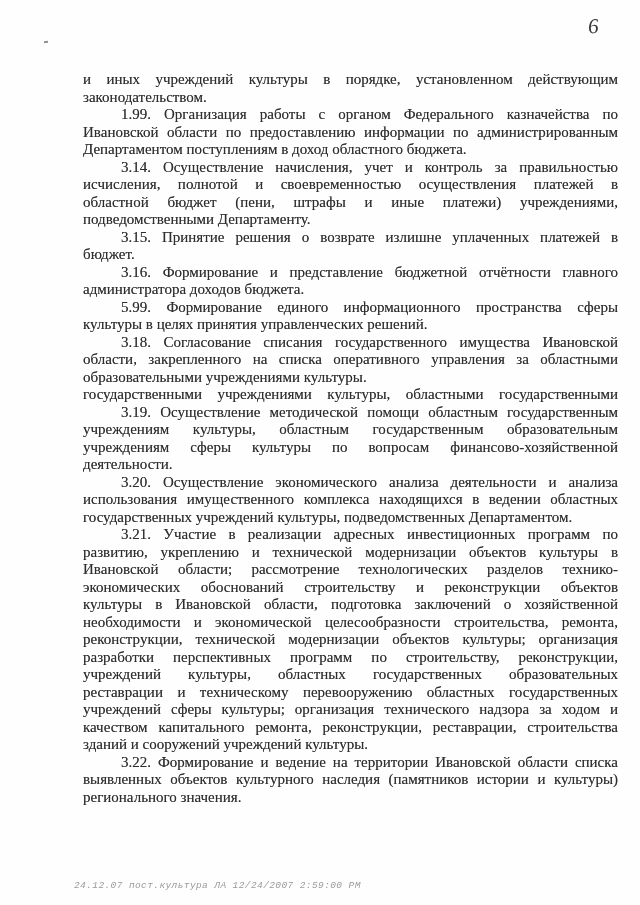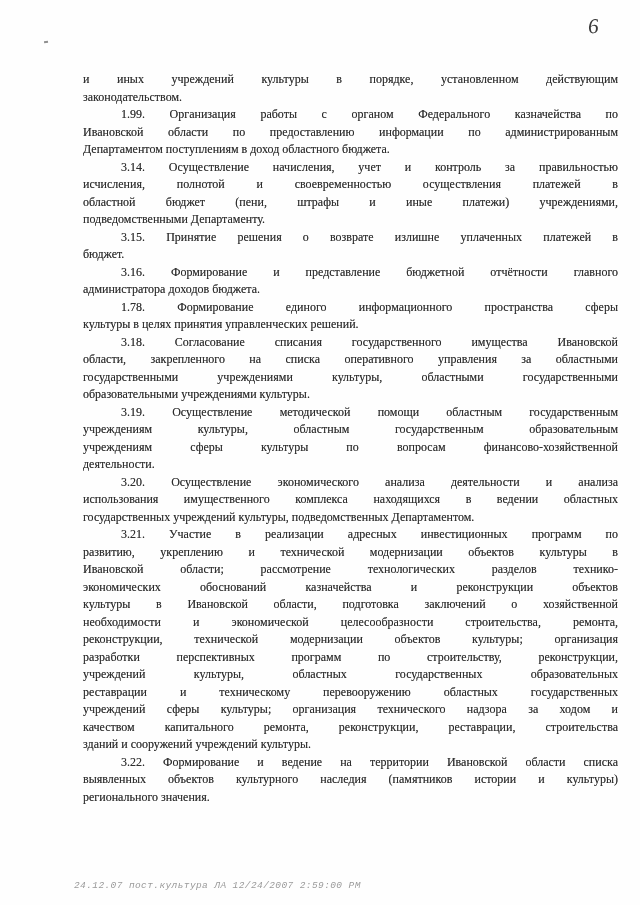--- a/index.html
+++ b/index.html
@@ -32,21 +32,21 @@
     width: 4px;
     height: 1.6px;
     background: #8f8f8f;
     transform: rotate(-8deg);
   }
   .text-block {
     position: absolute;
     left: 83px;
     top: 71px;
     width: 535px;
-    font-size: 12px;
+    font-size: 15px;
     line-height: 17.5px;
     color: #2e2e2e;
     text-shadow: 0 0 0.45px rgba(40,40,40,0.55);
   }
   .paragraph {
     margin: 0;
   }
   .line {
     text-align: justify;
     text-align-last: justify;
@@ -96,45 +96,45 @@
       </div>
       <div class="paragraph">
         <div class="line indent">3.15. Принятие решения о возврате излишне уплаченных платежей в</div>
         <div class="line last">бюджет.</div>
       </div>
       <div class="paragraph">
         <div class="line indent">3.16. Формирование и представление бюджетной отчётности главного</div>
         <div class="line last">администратора доходов бюджета.</div>
       </div>
       <div class="paragraph">
-        <div class="line indent">1.78. Формирование единого информационного пространства сферы</div>
+        <div class="line indent">5.99. Формирование единого информационного пространства сферы</div>
         <div class="line last">культуры в целях принятия управленческих решений.</div>
       </div>
       <div class="paragraph">
         <div class="line indent">3.18. Согласование списания государственного имущества Ивановской</div>
         <div class="line">области, закрепленного на списка оперативного управления за областными</div>
+        <div class="line last">образовательными учреждениями культуры.</div>
         <div class="line">государственными учреждениями культуры, областными государственными</div>
-        <div class="line last">образовательными учреждениями культуры.</div>
       </div>
       <div class="paragraph">
         <div class="line indent">3.19. Осуществление методической помощи областным государственным</div>
         <div class="line">учреждениям культуры, областным государственным образовательным</div>
         <div class="line">учреждениям сферы культуры по вопросам финансово-хозяйственной</div>
         <div class="line last">деятельности.</div>
       </div>
       <div class="paragraph">
         <div class="line indent">3.20. Осуществление экономического анализа  деятельности и анализа</div>
         <div class="line">использования имущественного комплекса находящихся в ведении областных</div>
         <div class="line last">государственных учреждений культуры, подведомственных Департаментом.</div>
       </div>
       <div class="paragraph">
         <div class="line indent">3.21. Участие в реализации адресных инвестиционных программ по</div>
         <div class="line">развитию, укреплению и технической модернизации объектов культуры в</div>
         <div class="line">Ивановской области; рассмотрение технологических разделов технико-</div>
-        <div class="line">экономических обоснований казначейства и реконструкции объектов</div>
+        <div class="line">экономических обоснований строительству и реконструкции объектов</div>
         <div class="line">культуры в Ивановской области, подготовка заключений о хозяйственной</div>
         <div class="line">необходимости и экономической целесообразности строительства, ремонта,</div>
         <div class="line">реконструкции, технической модернизации объектов культуры; организация</div>
         <div class="line">разработки перспективных программ по строительству, реконструкции,</div>
         <div class="line">учреждений культуры, областных государственных образовательных</div>
         <div class="line">реставрации и техническому перевооружению областных государственных</div>
         <div class="line">учреждений сферы культуры; организация технического надзора за ходом и</div>
         <div class="line">качеством капитального ремонта, реконструкции, реставрации, строительства</div>
         <div class="line last">зданий и сооружений учреждений культуры.</div>
       </div>

